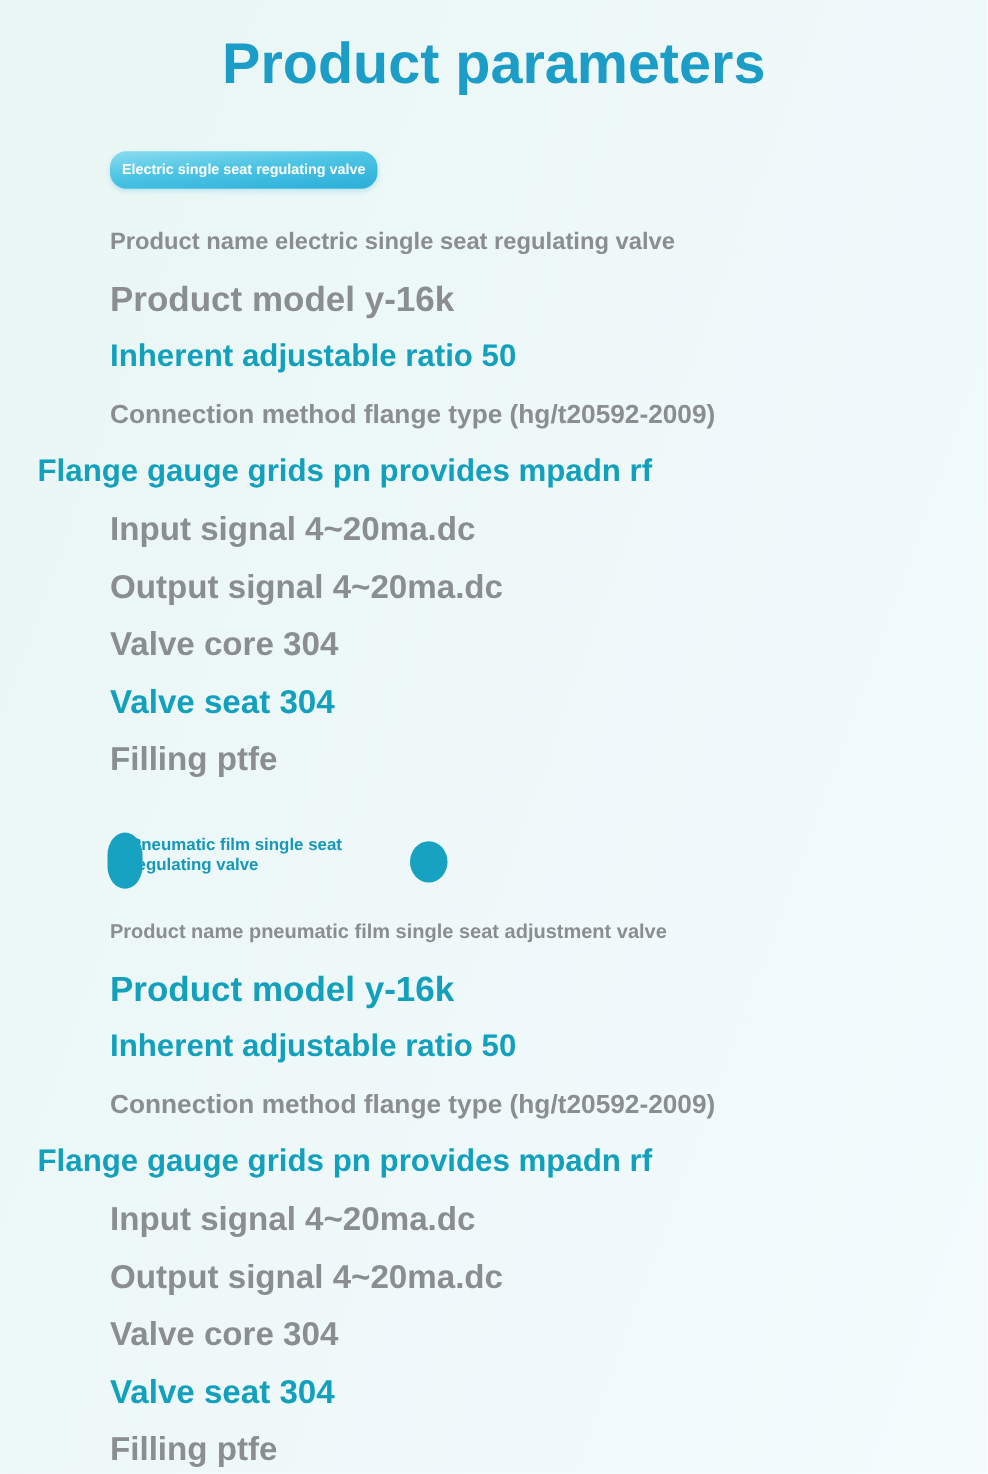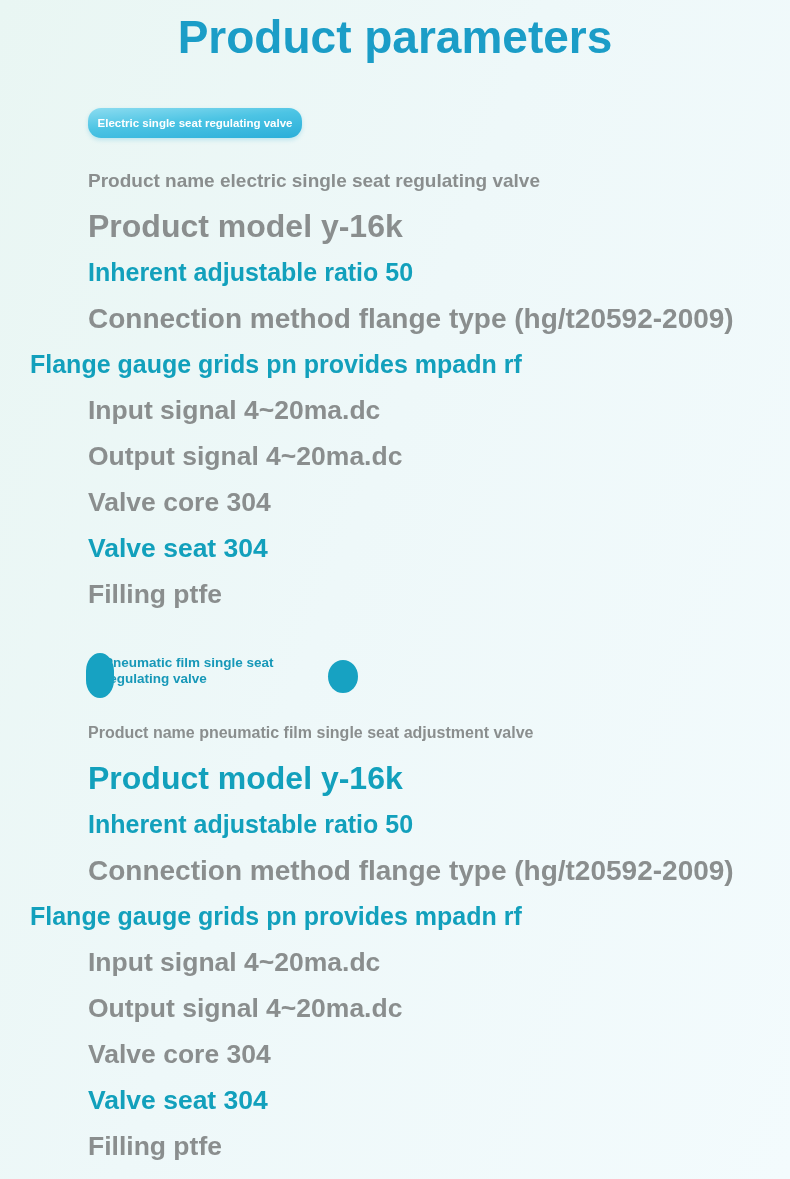--- a/index.html
+++ b/index.html
@@ -4,21 +4,21 @@
 <style>
   html,body{margin:0;padding:0;}
   body{
     width:790px;height:1179px;overflow:hidden;
     background:linear-gradient(110deg,#e9f6f3 0%,#eef8f9 45%,#f3fbfd 100%);
     font-family:"Liberation Sans","DejaVu Sans",sans-serif;
     font-weight:700;
     -webkit-font-smoothing:antialiased;
   }
   .page-title{
-    padding-top:9px;
+    padding-top:22px;
     text-align:center;
     font-size:46px;
     letter-spacing:0px;
     color:#1b9dc7;
     line-height:1.25;
   }
   .badge1{
     margin:41px 0 0 88px;
     width:214px;height:30px;
     border-radius:13px;
@@ -27,24 +27,24 @@
     display:flex;align-items:center;justify-content:center;
     color:#ffffff;font-size:11.5px;text-align:center;
   }
   .rows{margin-top:20px;padding-left:88px;}
   .rows2{margin-top:10px;padding-left:88px;}
   .row{height:46px;display:flex;align-items:center;white-space:nowrap;}
   .gray{color:#8a8e8e;}
   .teal{color:#12a0bc;text-align:center;}
   .xs{font-size:16px;}
   .sm{font-size:19px;}
-  .md2{font-size:28px;}
+  .md2{font-size:21px;}
   .md{font-size:25px;}
   .lg{font-size:26.5px;}
-  .xl{font-size:32px;}
+  .xl{font-size:28px;}
   .outdent{margin-left:-58px;}
   
   .badge2{
     position:relative;
     margin:32px 0 0 86px;
     height:50px;width:400px;
   }
   .badge2-text{
     position:absolute;left:18px;top:5px;
     font-size:13.5px;line-height:16px;

